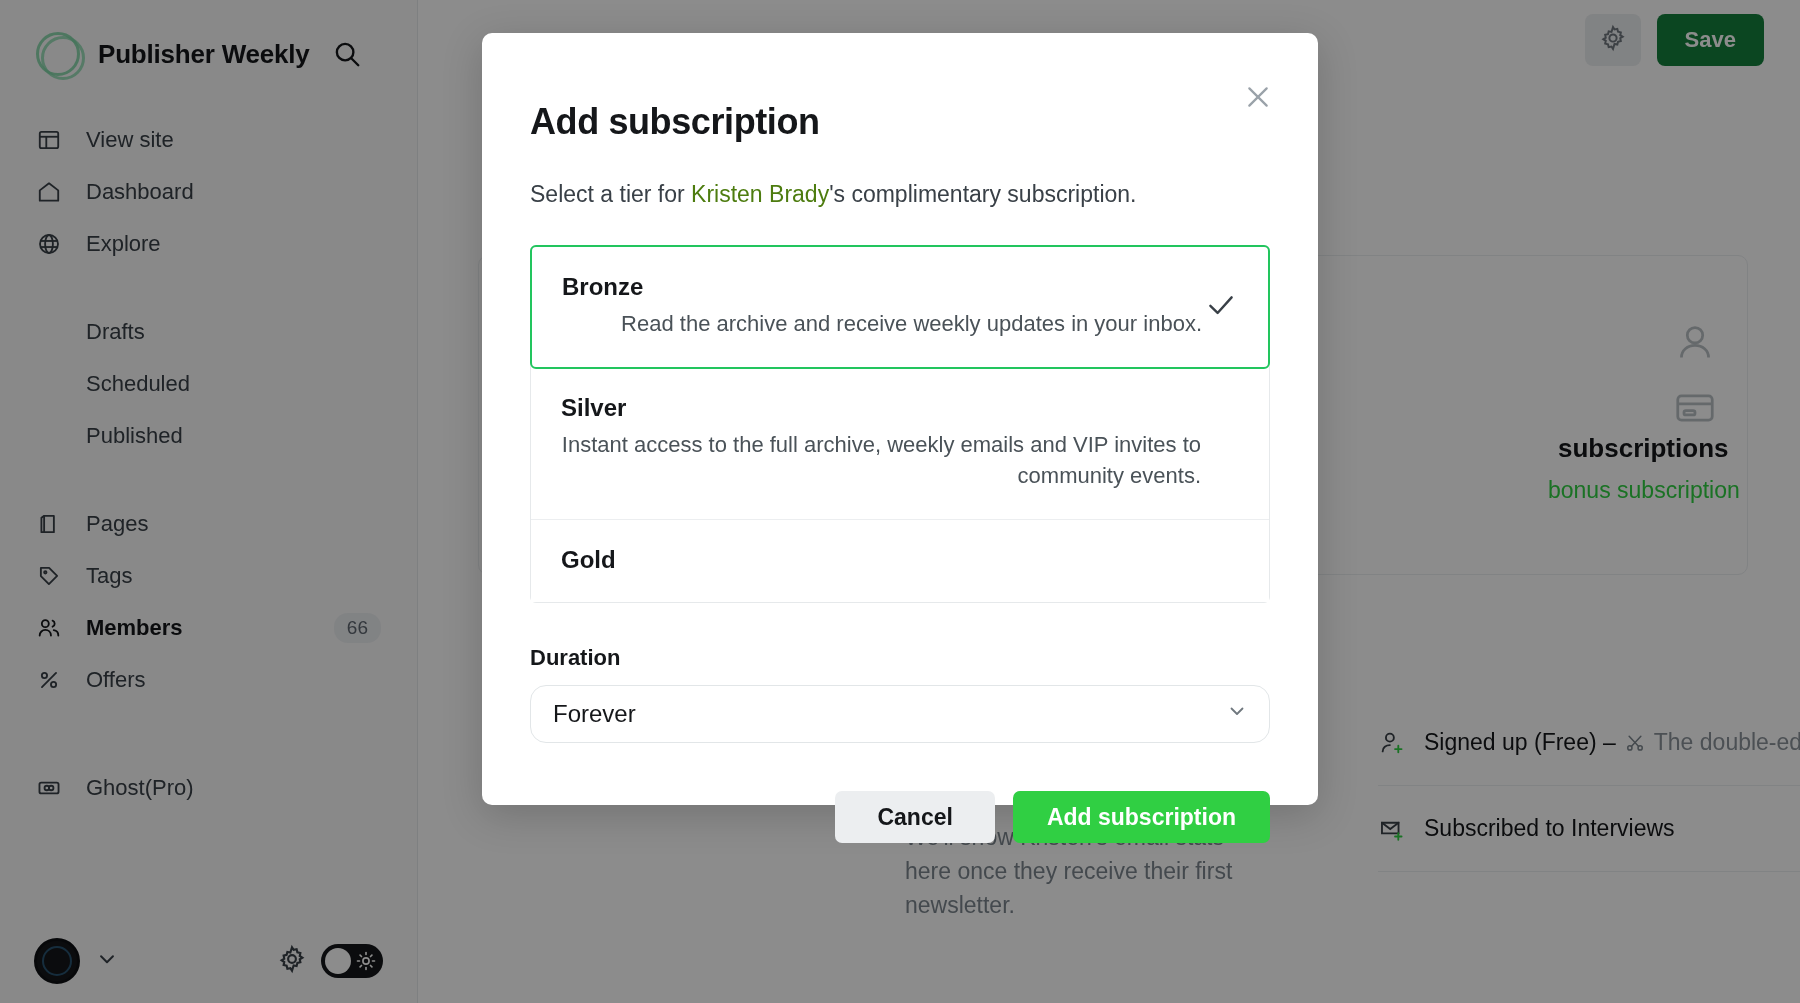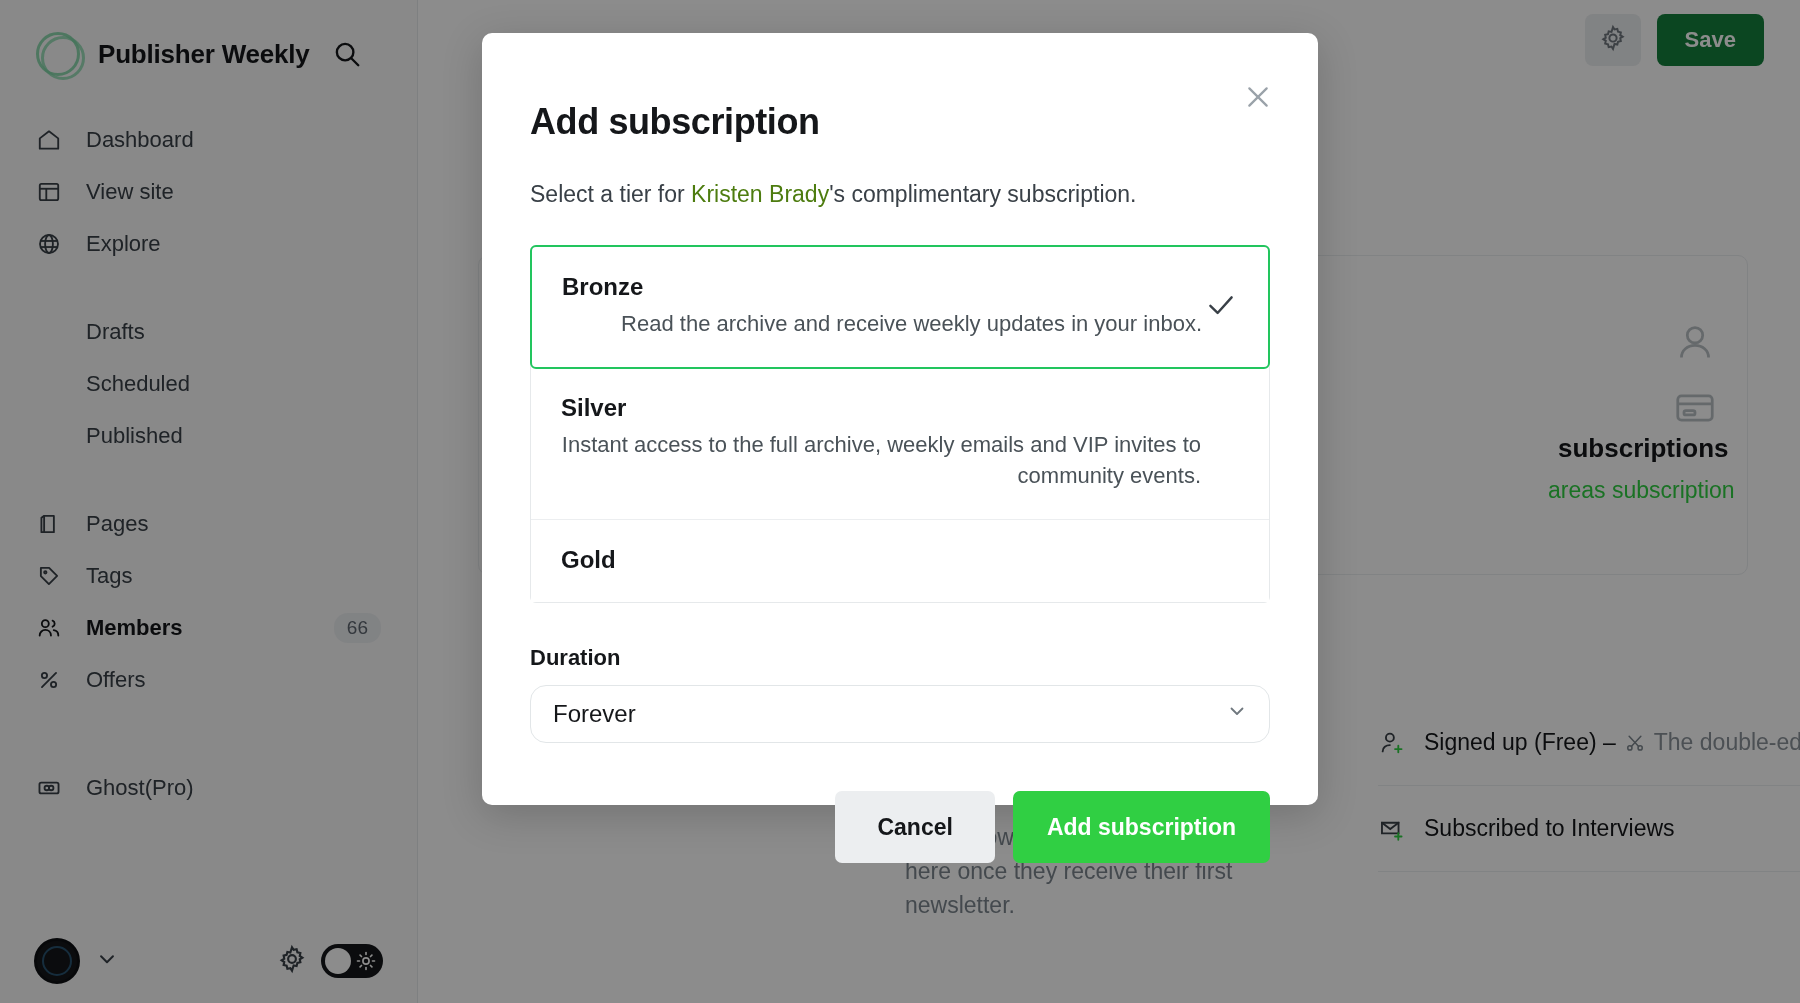--- a/index.html
+++ b/index.html
@@ -217,21 +217,21 @@
     font-size: 24px; color:#15171a;
     position: relative;
   }
   .select-chev { position:absolute; right: 20px; top: 50%; transform: translateY(-50%); }
 
   .modal-actions {
     margin-top: 48px;
     display:flex; justify-content:flex-end; gap: 18px;
   }
   .btn {
-    height: 72px; border-radius: 7px;
+    height: 52px; border-radius: 7px;
     display:flex; align-items:center; justify-content:center;
     font-size: 23px; font-weight: 600;
     cursor:pointer;
   }
   .btn-cancel { padding: 0 42px; background:#eceef0; color:#15171a; }
   .btn-primary { padding: 0 34px; background:#30cf43; color:#fff; }
 </style>
 </head>
 <body>
 
@@ -248,35 +248,35 @@
           <svg width="30" height="30" viewBox="0 0 24 24" fill="none" stroke="#15171a" stroke-width="1.9">
             <circle cx="10.5" cy="10.5" r="6.6"></circle>
               <line x1="15.4" y1="15.4" x2="21" y2="21" stroke-linecap="round"></line>
           </svg>
         </div>
       </div>
 
       <div class="nav-group first">
         <div class="nav-item">
           <span class="ico">
-            <svg width="26" height="26" viewBox="0 0 24 24" fill="none" stroke="#394047" stroke-width="1.7" stroke-linejoin="round">
-              <path d="M3.5 10.5 12 4l8.5 6.5V20H3.5z"></path>
-            </svg>
-          </span>
-          <span class="lbl">Dashboard</span>
-        </div>
-        <div class="nav-item">
-          <span class="ico">
             <svg width="26" height="26" viewBox="0 0 24 24" fill="none" stroke="#394047" stroke-width="1.7">
               <rect x="3.5" y="4.5" width="17" height="15" rx="1.5"></rect>
                 <line x1="3.5" y1="9" x2="20.5" y2="9"></line>
                 <line x1="9.5" y1="9" x2="9.5" y2="19.5"></line>
             </svg>
           </span>
           <span class="lbl">View site</span>
+        </div>
+        <div class="nav-item">
+          <span class="ico">
+            <svg width="26" height="26" viewBox="0 0 24 24" fill="none" stroke="#394047" stroke-width="1.7" stroke-linejoin="round">
+              <path d="M3.5 10.5 12 4l8.5 6.5V20H3.5z"></path>
+            </svg>
+          </span>
+          <span class="lbl">Dashboard</span>
         </div>
         <div class="nav-item">
           <span class="ico">
             <svg width="26" height="26" viewBox="0 0 24 24" fill="none" stroke="#394047" stroke-width="1.7">
               <circle cx="12" cy="12" r="8.3"></circle>
                 <ellipse cx="12" cy="12" rx="3.6" ry="8.3"></ellipse>
                 <line x1="3.8" y1="9.2" x2="20.2" y2="9.2"></line>
                 <line x1="3.8" y1="14.8" x2="20.2" y2="14.8"></line>
             </svg>
           </span>
@@ -418,21 +418,21 @@
         <span>
           <svg width="44" height="44" viewBox="0 0 24 24" fill="none" stroke="#b9bfc4" stroke-width="1.5">
             <rect x="2.6" y="5.4" width="18.8" height="13.2" rx="2"></rect>
               <line x1="2.6" y1="9.8" x2="21.4" y2="9.8"></line>
               <rect x="6" y="13.4" width="6" height="2.4" rx="1"></rect>
           </svg>
         </span>
       </div>
 
       <div class="bg-sub-heading">subscriptions</div>
-      <div class="bg-sub-link">areas subscription</div>
+      <div class="bg-sub-link">bonus subscription</div>
 
       <div class="bg-empty-text">We'll show Kristen's email stats here once they receive their first newsletter.</div>
 
       <div class="bg-list">
         <div class="bg-row">
           <span class="ri">
             <svg width="28" height="28" viewBox="0 0 24 24" fill="none" stroke="#394047" stroke-width="1.6" stroke-linecap="round">
               <circle cx="10.2" cy="7.4" r="3.4"></circle>
                 <path d="M4 19.2c0-3.3 2.8-5.4 6.2-5.4"></path>
               <g stroke="#30cf43">

